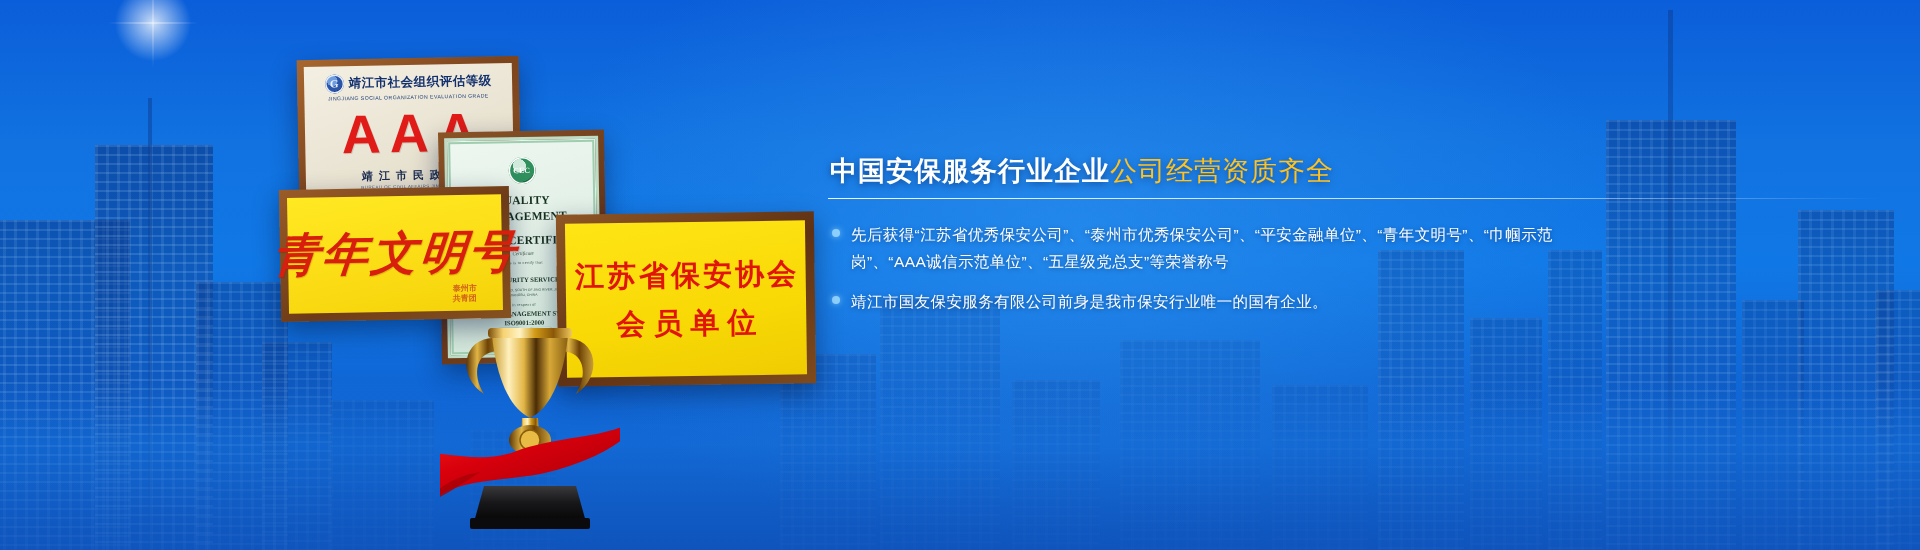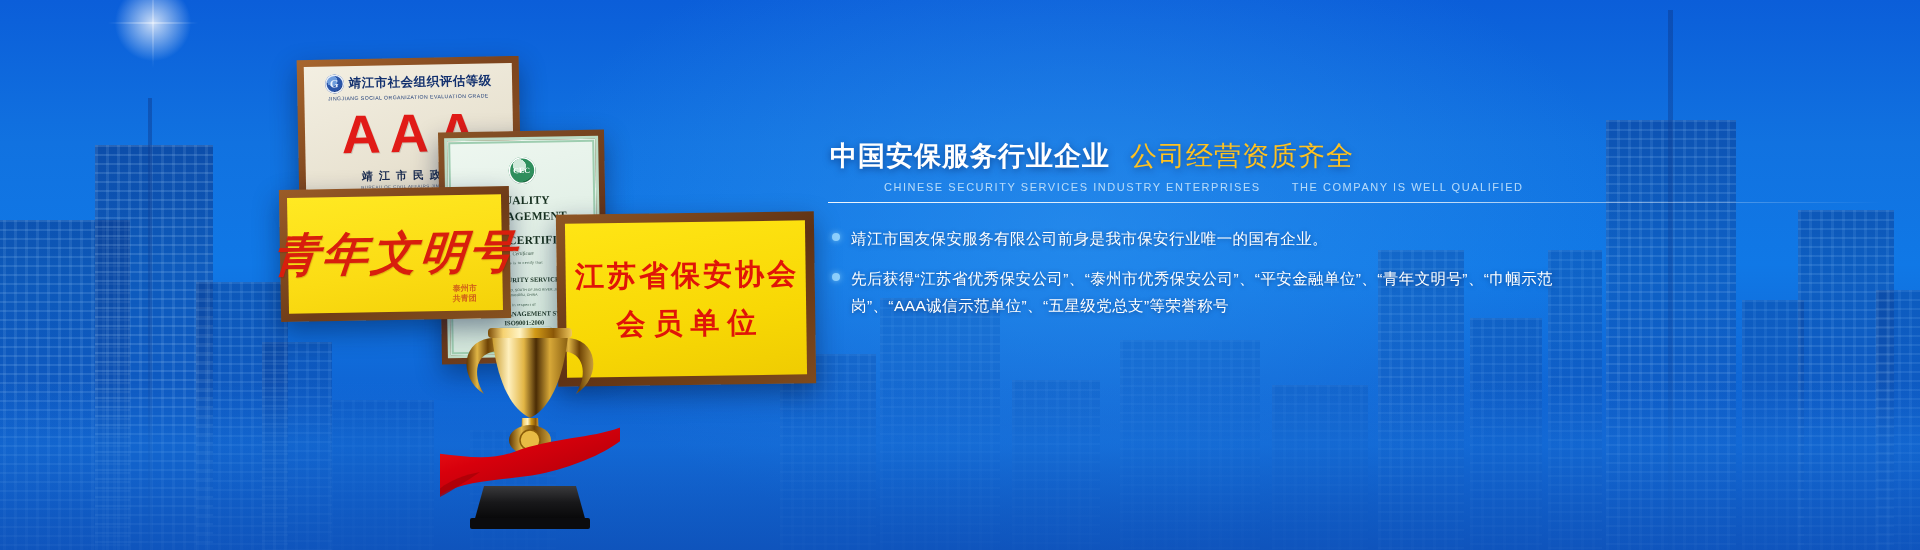--- a/index.html
+++ b/index.html
@@ -135,21 +135,21 @@
              text-indent:3px; white-space:nowrap; }
   .assoc-l2{ color:#e01408; font:700 29px/1 "Liberation Serif",serif; letter-spacing:8px;
              text-indent:8px; white-space:nowrap; }
 
   
   #trophy{ position:absolute; left:160px; top:262px; width:180px; height:250px; z-index:6; }
 
   
   .copy{ position:absolute; left:822px; top:138px; width:1060px; }
 
-  .headline{ display:flex; align-items:flex-end; gap:20px; padding-left:8px; }
+  .headline{ display:flex; align-items:flex-end; gap:0; padding-left:8px;margin-top:15px; }
   .hl-white{ color:#ffffff; font-size:27px; font-weight:700; letter-spacing:1px;
              text-shadow:0 2px 7px rgba(0,30,90,.55); }
   .hl-gold{ color:#ffc21f; font-size:27px; font-weight:400; letter-spacing:1px;
             text-shadow:0 2px 7px rgba(0,30,90,.55); }
   .sub-en{ color:#bfe0fb; font-size:11px; letter-spacing:1.55px; margin-top:7px;
            padding-left:62px; white-space:nowrap; opacity:.95; }
   .rule{ height:1px; margin-top:9px; margin-left:6px;
          background:linear-gradient(90deg, rgba(255,255,255,.92) 0%, rgba(255,255,255,.75) 58%, rgba(255,255,255,0) 100%); }
 
   .bullets{ margin-top:22px; padding-left:10px; }
@@ -308,34 +308,29 @@
     </svg>
   </div>
 
   <div class="copy">
 
     <div class="headline">
       <span class="hl-white">中国安保服务行业企业</span>
       <span class="hl-gold">公司经营资质齐全</span>
     </div>
 
-    <div class="sub-en">
-      <span>CHINESE SECURITY SERVICES INDUSTRY ENTERPRISES</span>
-      <span style="display:inline-block;width:22px"></span>
-      <span>THE COMPANY IS WELL QUALIFIED</span>
-    </div>
 
     <div class="rule"></div>
 
     <div class="bullets">
       <div class="bullet">
         <span class="dot"></span>
-        <span class="btxt">靖江市国友保安服务有限公司前身是我市保安行业唯一的国有企业。</span>
+        <span class="btxt" style="max-width:735px">先后获得“江苏省优秀保安公司”、“泰州市优秀保安公司”、“平安金融单位”、“青年文明号”、“巾帼示范岗”、“AAA诚信示范单位”、“五星级党总支”等荣誉称号</span>
       </div>
       <div class="bullet">
         <span class="dot"></span>
-        <span class="btxt" style="max-width:735px">先后获得“江苏省优秀保安公司”、“泰州市优秀保安公司”、“平安金融单位”、“青年文明号”、“巾帼示范岗”、“AAA诚信示范单位”、“五星级党总支”等荣誉称号</span>
+        <span class="btxt">靖江市国友保安服务有限公司前身是我市保安行业唯一的国有企业。</span>
       </div>
     </div>
 
   </div>
 
 </div>
 
 </body></html>

